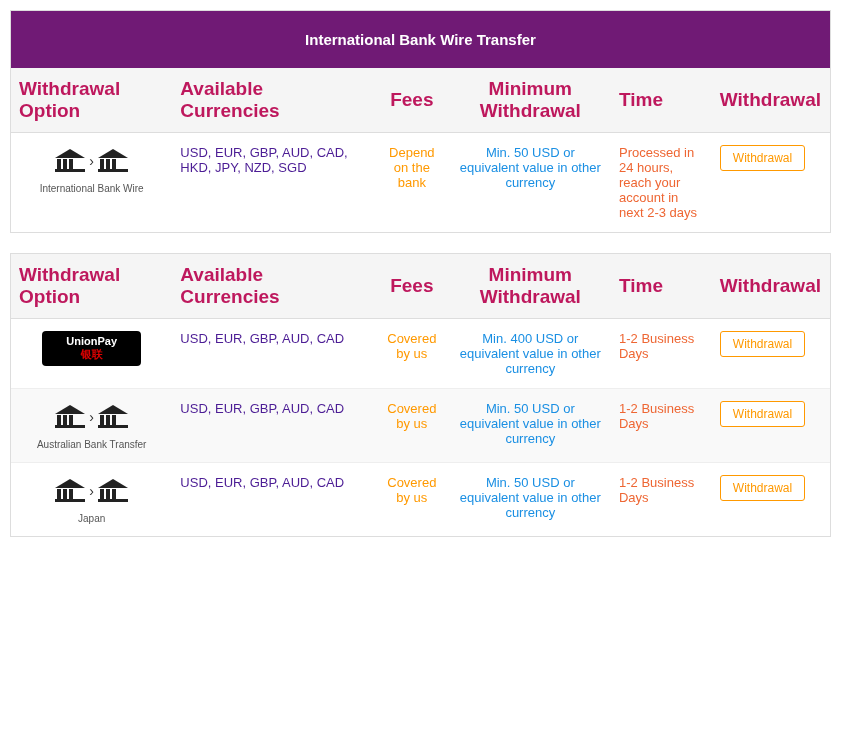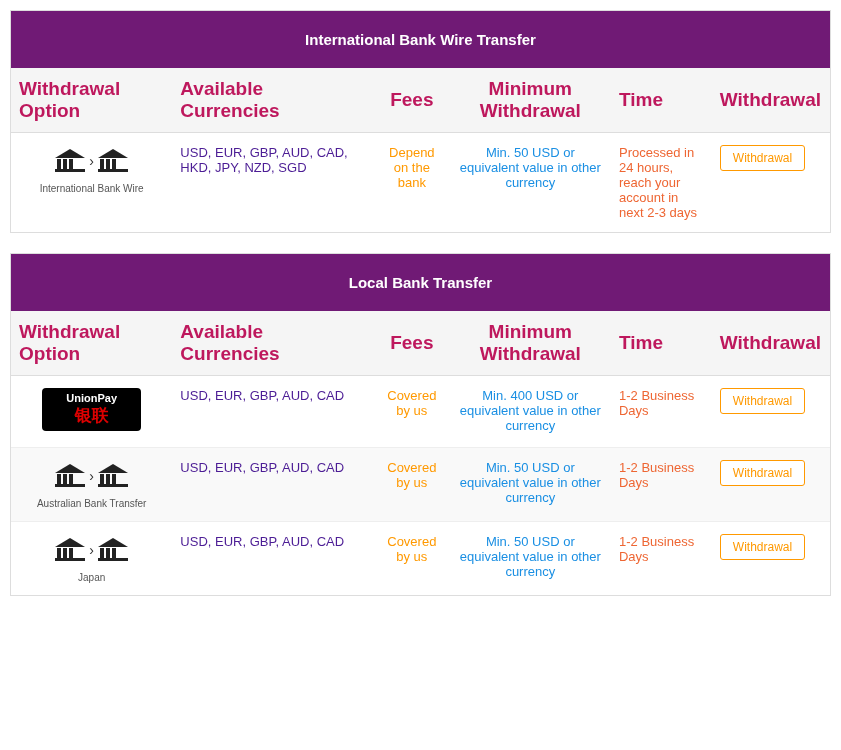--- a/index.html
+++ b/index.html
@@ -102,21 +102,21 @@
       color: #fff;
       font-size: 11px;
       font-weight: bold;
       padding: 4px 24px;
       border-radius: 4px;
       display: inline-block;
       margin-bottom: 4px;
     }
     .unionpay-sub {
       color: #d00;
-      font-size: 17px;
+      font-size: 11px;
     }
     .col-option { width: 160px; }
     .col-currencies { width: 200px; }
     .col-fees { width: 75px; text-align: center; }
     .col-min { width: 160px; text-align: center; }
     .col-time { width: 100px; }
     .col-withdrawal { width: 100px; }
     tbody tr:nth-child(odd) {
       background: #fff;
     }
@@ -170,21 +170,20 @@
         <td class="col-time time">Processed in 24 hours, reach your account in next 2-3 days</td>
         <td class="col-withdrawal">
           <button class="withdrawal-btn">Withdrawal</button>
         </td>
       </tr>
     </tbody>
   </table>
 </div>
 
 <div class="section">
-  <div class="section-header">Local Bank Transfer</div>
   <table>
     <thead>
       <tr>
         <th class="col-option">Withdrawal Option</th>
         <th class="col-currencies">Available Currencies</th>
         <th class="col-fees">Fees</th>
         <th class="col-min">Minimum Withdrawal</th>
         <th class="col-time">Time</th>
         <th class="col-withdrawal">Withdrawal</th>
       </tr>

